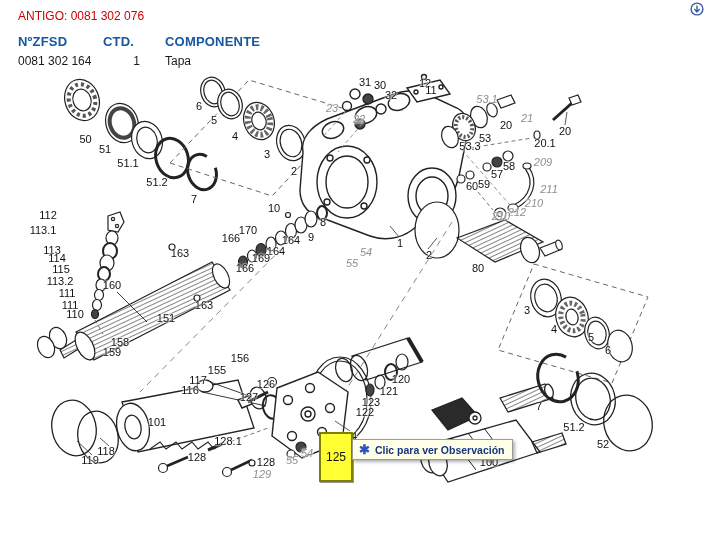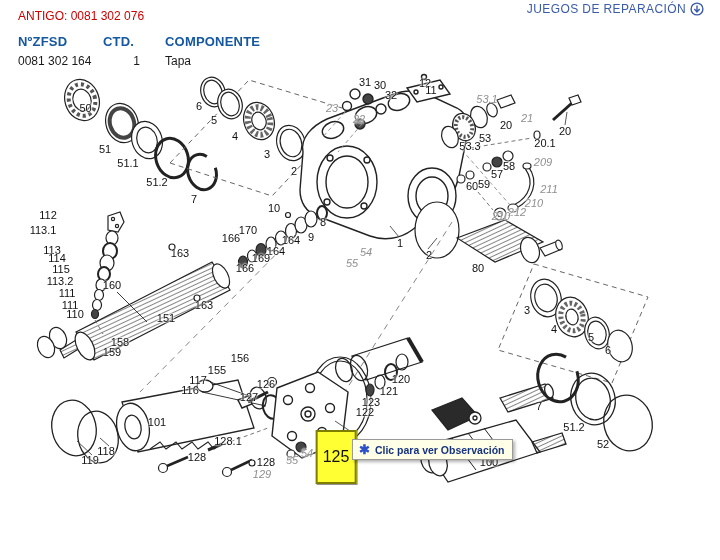--- a/index.html
+++ b/index.html
@@ -13,37 +13,36 @@
   .row-zfsd{left:18px;} .row-ctd{left:103px;width:37px;text-align:right;} .row-comp{left:165px;}
   .repair-link{position:absolute;top:2px;right:16px;font-size:12px;color:#3A5BA9;letter-spacing:.4px;
                display:flex;align-items:center;gap:4px;cursor:pointer;}
   .repair-link svg{display:block;}
   
   #diagram-svg{position:absolute;left:0;top:0;z-index:1;}
   #part-labels{position:absolute;left:0;top:0;width:720px;height:560px;z-index:2;pointer-events:none;}
   .plabel{position:absolute;transform:translate(-50%,-50%);font-size:11px;color:#111;white-space:nowrap;
           pointer-events:auto;text-shadow:0 0 2px #fff,0 0 2px #fff,0 0 3px #fff;}
   .plabel.ghost{color:#8f8f8f;font-style:italic;}
-  .plabel.highlight{background:#FFFF33;border:2px solid #7E7E00;padding:16px 5px;font-size:16px;
+  .plabel.highlight{background:#FFFF33;border:2px solid #7E7E00;padding:16px 5px;font-size:12px;
                     color:#111;box-shadow:1px 1px 0 rgba(90,90,90,.65);text-shadow:none;}
   
   .tooltip{position:absolute;left:352px;top:439px;z-index:3;background:#FFFFE8;border:1px solid #9a9a9a;
            box-shadow:2px 2px 3px rgba(0,0,0,.3);padding:3px 8px 3px 6px;display:flex;align-items:center;gap:5px;
            white-space:nowrap;}
   .tooltip .ast{color:#2B50C8;font-size:13px;line-height:1;font-weight:bold;}
   .tooltip .txt{font-size:10.5px;font-weight:bold;color:#16337F;}
 </style>
 </head>
 <body>
 
 <div id="screen">
 
   <div class="antigo">ANTIGO: 0081 302 076</div>
   <div class="repair-link">
-    <span>JUEGOS DE REPARACIÓN</span>
     <svg width="14" height="14" viewBox="0 0 14 14">
       <circle cx="7" cy="7" r="5.9" fill="none" stroke="#3A5BA9" stroke-width="1.4"></circle>
       <path d="M7 3.6 V9.6 M4.3 7 L7 9.9 L9.7 7" fill="none" stroke="#3A5BA9" stroke-width="1.4"></path>
     </svg>
   </div>
   <div class="col-head col-zfsd">NºZFSD</div>
   <div class="col-head col-ctd">CTD.</div>
   <div class="col-head col-comp">COMPONENTE</div>
   <div class="row-val row-zfsd">0081 302 164</div>
   <div class="row-val row-ctd">1</div>
@@ -267,21 +266,21 @@
       <line x1="565" y1="125" x2="567" y2="112"></line>
       <line x1="345" y1="112" x2="322" y2="138" stroke="#888" stroke-dasharray="4 3"></line>
       <line x1="362" y1="124" x2="338" y2="152" stroke="#888" stroke-dasharray="4 3"></line>
       <line x1="298" y1="232" x2="140" y2="392" stroke="#777" stroke-dasharray="6 5"></line>
       <line x1="452" y1="222" x2="346" y2="390" stroke="#777" stroke-dasharray="6 5"></line>
       <line x1="462" y1="150" x2="510" y2="205" stroke="#888" stroke-dasharray="4 3"></line>
     </g>
   </svg>
 
   <div id="part-labels">
-      <span class="plabel" style="left: 74px; top: 108px; padding-left: 23px;">50</span>
+      <span class="plabel" style="left: 74px; top: 139px; padding-left: 23px;">50</span>
       <span class="plabel" style="left: 105px; top: 149px;">51</span>
       <span class="plabel" style="left: 128px; top: 163px;">51.1</span>
       <span class="plabel" style="left: 157px; top: 182px;">51.2</span>
       <span class="plabel" style="left: 199px; top: 106px;">6</span>
       <span class="plabel" style="left: 214px; top: 120px;">5</span>
       <span class="plabel" style="left: 235px; top: 136px;">4</span>
       <span class="plabel" style="left: 267px; top: 154px;">3</span>
       <span class="plabel" style="left: 194px; top: 199px;">7</span>
       <span class="plabel" style="left: 294px; top: 171px;">2</span>
       <span class="plabel ghost" style="left: 332px; top: 108px;">23</span>

